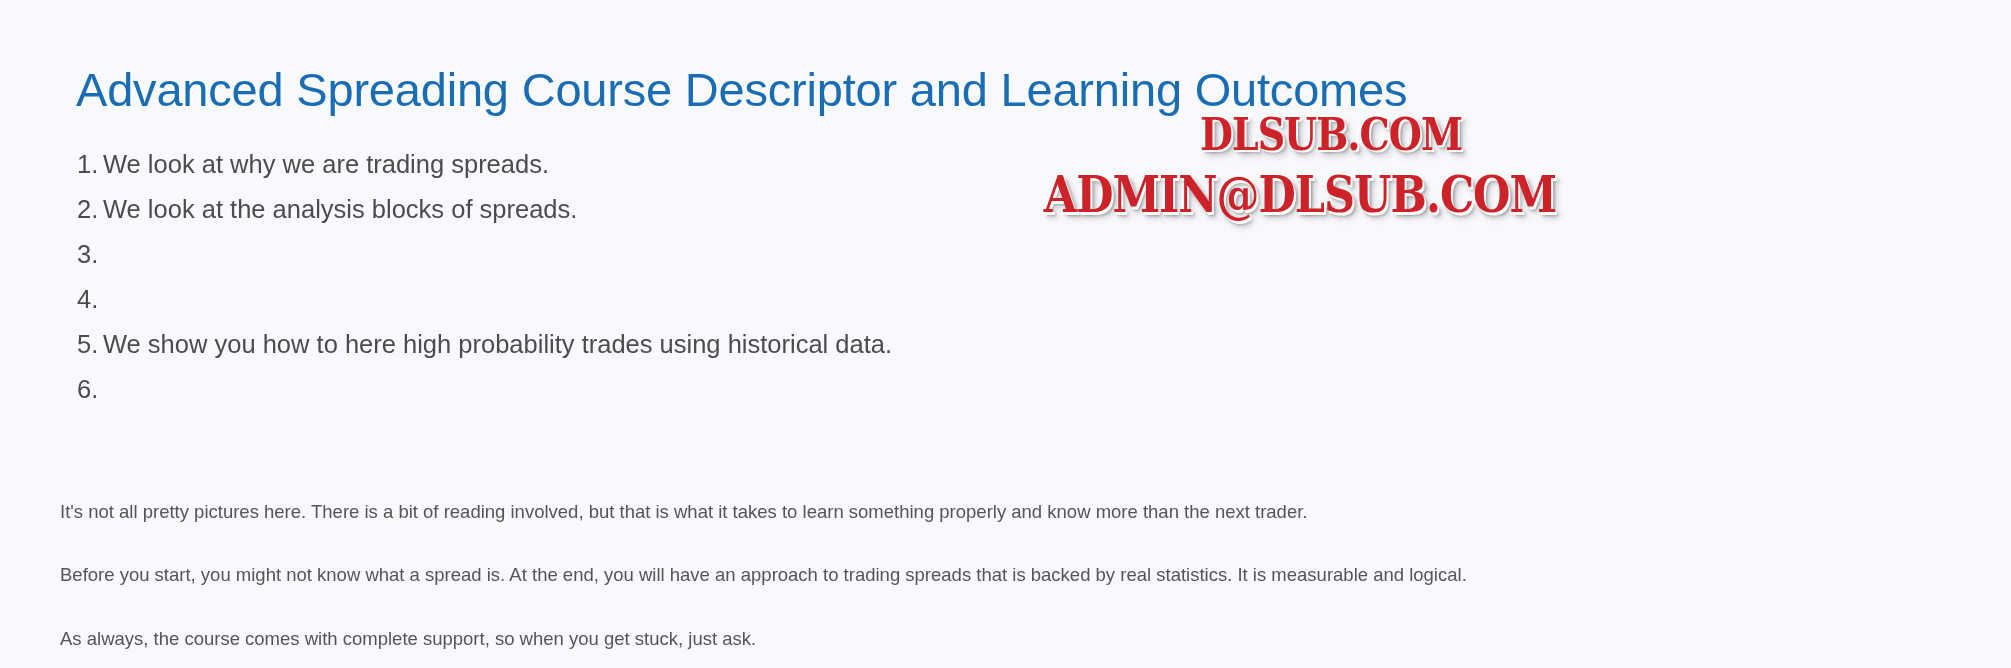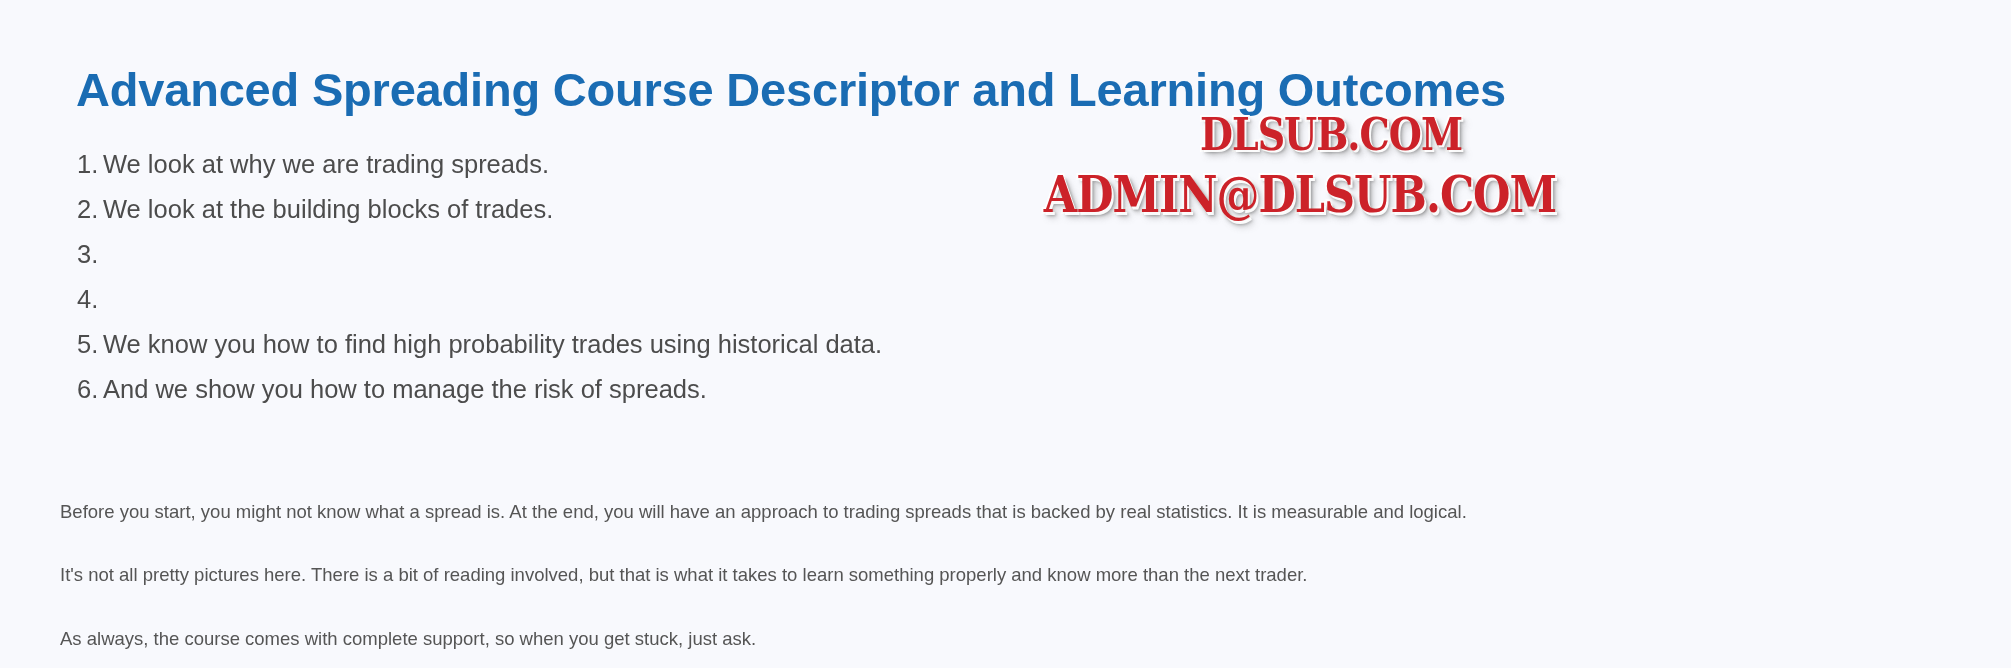--- a/index.html
+++ b/index.html
@@ -21,21 +21,21 @@
     height: 668px;
     background: #f8f9fd;
   }
 
   
   .page-title {
     position: absolute;
     left: 76px;
     top: 32px;
     font-size: 47px;
-    font-weight: bold;
+    font-weight: normal;
     color: #1a6cb3;
     letter-spacing: -0.2px;
     white-space: nowrap;
     line-height: 1.15;
   }
 
   
   .outcome-list {
     position: absolute;
     left: 37px;
@@ -120,41 +120,40 @@
 
   <h1 class="page-title">Advanced Spreading Course Descriptor and Learning Outcomes</h1>
 
   <ol class="outcome-list">
     <li class="outcome-item">
       <span class="outcome-num">1.</span>
       <span class="outcome-text">We look at why we are trading spreads.</span>
     </li>
     <li class="outcome-item">
       <span class="outcome-num">2.</span>
-      <span class="outcome-text">We look at the building blocks of trades.</span>
+      <span class="outcome-text">We look at the analysis blocks of spreads.</span>
     </li>
     <li class="outcome-item">
       <span class="outcome-num">3.</span>
     </li>
     <li class="outcome-item">
       <span class="outcome-num">4.</span>
     </li>
     <li class="outcome-item">
       <span class="outcome-num">5.</span>
-      <span class="outcome-text">We know you how to find high probability trades using historical data.</span>
+      <span class="outcome-text">We show you how to here high probability trades using historical data.</span>
     </li>
     <li class="outcome-item">
       <span class="outcome-num">6.</span>
-      <span class="outcome-text">And we show you how to manage the risk of spreads.</span>
     </li>
   </ol>
 
   <div class="notes">
+    <p class="note-para">It's not all pretty pictures here. There is a bit of reading involved, but that is what it takes to learn something properly and know more than the next trader.</p>
     <p class="note-para">Before you start, you might not know what a spread is. At the end, you will have an approach to trading spreads that is backed by real statistics. It is measurable and logical.</p>
-    <p class="note-para">It's not all pretty pictures here. There is a bit of reading involved, but that is what it takes to learn something properly and know more than the next trader.</p>
     <p class="note-para">As always, the course comes with complete support, so when you get stuck, just ask.</p>
   </div>
 
   <div class="watermark">
     <div class="wm-line wm-line-1">DLSUB.COM</div>
     <div class="wm-line wm-line-2">ADMIN@DLSUB.COM</div>
   </div>
 
 </div>
 

